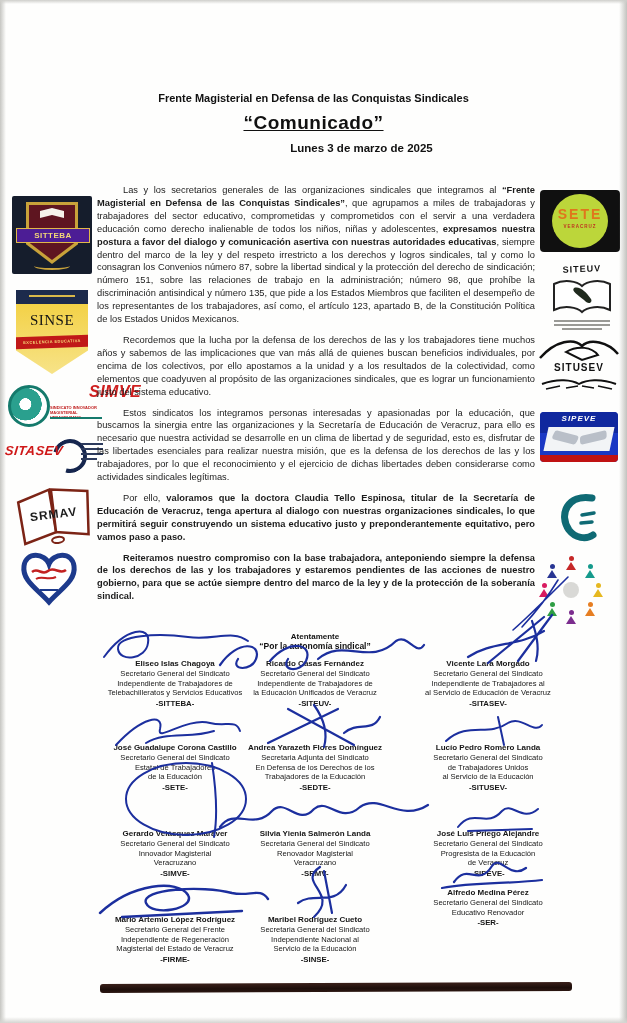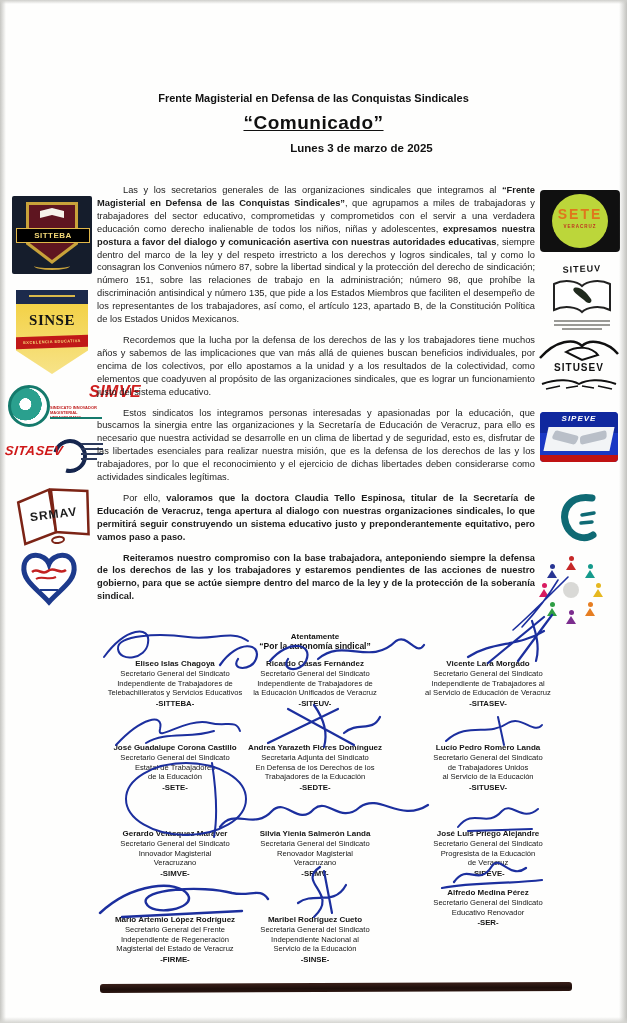--- a/index.html
+++ b/index.html
@@ -38,28 +38,28 @@
   .bottom-bar{position:absolute;left:100px;top:983px;width:472px;height:9px;background:linear-gradient(180deg,#3a201a,#1d0e0a 60%,#2c1712);border-radius:3px;transform:rotate(-.25deg);}
 
   
   .logo{position:absolute;}
 
   
   .sitteba{left:12px;top:196px;width:80px;height:78px;background:#151d2c;border-radius:2px;}
   .sitteba .shield-outer{position:absolute;left:14px;top:6px;width:52px;height:62px;background:#c8a23a;clip-path:polygon(0 0,100% 0,100% 68%,50% 100%,0 68%);}
   .sitteba .shield-inner{position:absolute;left:17px;top:9px;width:46px;height:55px;background:#5e1520;clip-path:polygon(0 0,100% 0,100% 68%,50% 100%,0 68%);}
   .sitteba .book{position:absolute;left:28px;top:12px;width:24px;height:10px;background:#f5f2ea;clip-path:polygon(0 30%,50% 0,100% 30%,100% 100%,50% 70%,0 100%);}
-  .sitteba .banner{position:absolute;left:4px;top:32px;width:72px;height:13px;background:#000000;border:1px solid #e0b84a;color:#f3d878;font-size:8px;font-weight:bold;text-align:center;line-height:13px;letter-spacing:.5px;}
+  .sitteba .banner{position:absolute;left:4px;top:32px;width:72px;height:13px;background:#4c1d95;border:1px solid #e0b84a;color:#f3d878;font-size:8px;font-weight:bold;text-align:center;line-height:13px;letter-spacing:.5px;}
   .sitteba .laurel{position:absolute;left:22px;bottom:4px;width:36px;height:6px;border-bottom:2px solid #caa43c;border-radius:50%;}
 
   
   .sinse{left:16px;top:290px;width:72px;height:84px;background:linear-gradient(180deg,#f2ce3a,#f7e388);clip-path:polygon(0 0,100% 0,100% 72%,50% 100%,0 72%);}
   .sinse .band{position:absolute;left:0;top:0;width:72px;height:14px;background:#1c2a4c;}
   .sinse .band i{display:block;margin:5px auto 0;width:46px;height:2px;background:#d8b84a;}
-  .sinse .word{position:absolute;left:0;top:22px;width:72px;text-align:center;font-family:"Liberation Serif",serif;font-weight:bold;font-size:15px;color:#141414;letter-spacing:.5px;}
+  .sinse .word{position:absolute;left:0;top:22px;width:72px;text-align:center;font-family:"Liberation Serif",serif;font-weight:normal;font-size:15px;color:#141414;letter-spacing:.5px;}
   .sinse .ribbon{position:absolute;left:-4px;top:46px;width:80px;height:12px;background:#c01818;color:#f5d878;font-size:4px;font-weight:bold;text-align:center;line-height:12px;letter-spacing:.4px;transform:rotate(-2deg);}
 
   
   .simve{left:8px;top:383px;width:96px;height:48px;}
   .simve .circ{position:absolute;left:0;top:2px;width:36px;height:36px;border-radius:50%;border:3px solid #157a6c;background:radial-gradient(circle at 40% 45%,#ffffff 20%,#2aa08e 21%,#2aa08e 55%,#ffffff 56%);}
   .simve .word{position:absolute;left:42px;top:0;font-size:16px;font-weight:bold;font-style:italic;color:#cf1f1f;letter-spacing:.5px;margin-left:39px;}
   .simve .cap{position:absolute;left:42px;width:54px;font-size:4px;font-weight:bold;color:#c02020;line-height:5px;}
   .simve .cap.a{top:22px;} .simve .cap.b{top:27px;}
   .simve .rule{position:absolute;left:42px;top:34px;width:52px;height:2px;background:#157a6c;}
 

